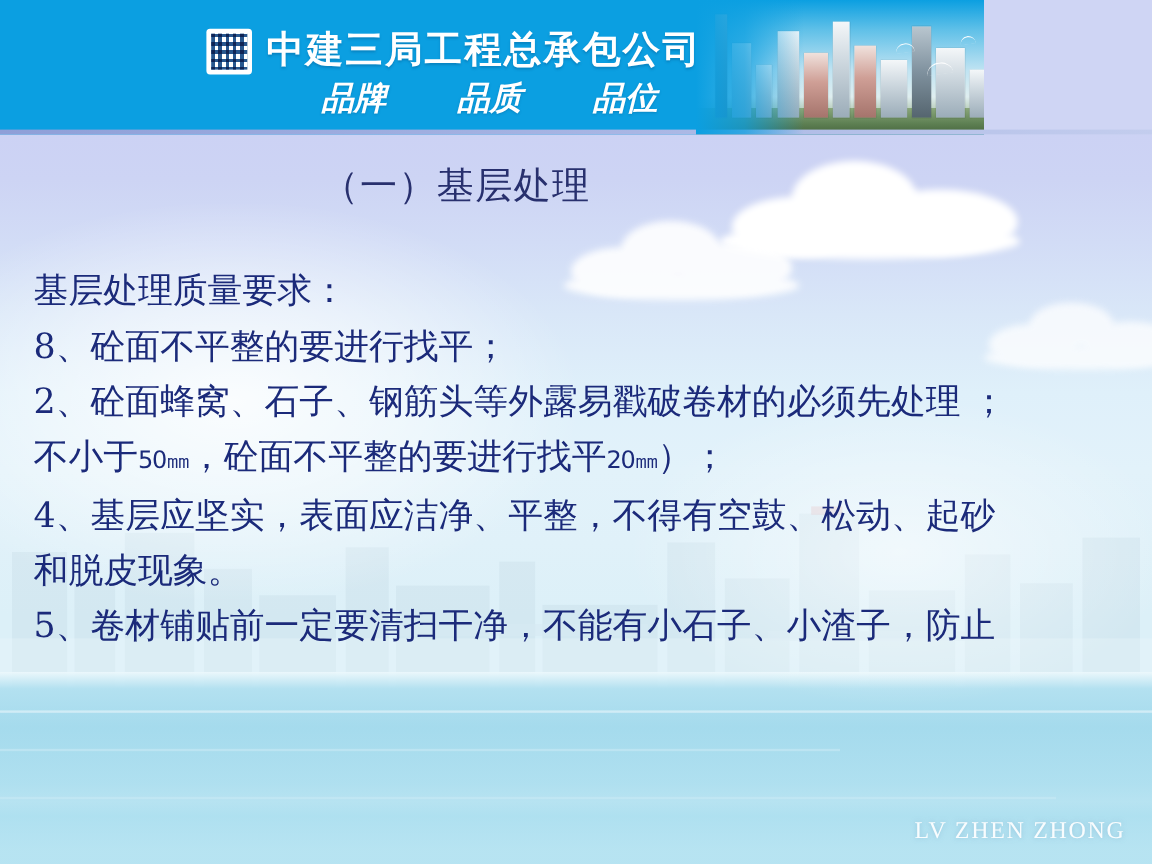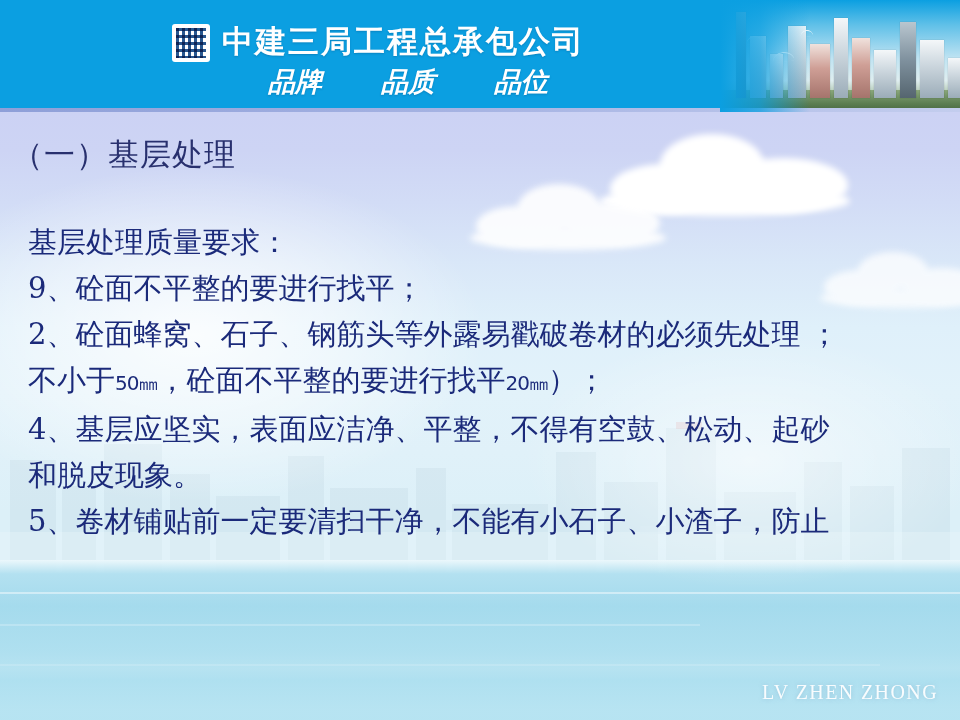--- a/index.html
+++ b/index.html
@@ -98,21 +98,21 @@
     position: absolute;
     border-radius: 50%;
     background: #ffffff;
     filter: blur(3px);
   }
 
   
   .header {
     position: absolute;
     left: 0; top: 0;
-    width: 960px; height: 112px;
+    width: 820px; height: 112px;
     background: #0b9fe1;
     overflow: hidden;
   }
   .header-photo {
     position: absolute;
     right: 0; top: 0;
     width: 240px; height: 112px;
     background: linear-gradient(to bottom, #0b9fe1 0%, #5fc0e8 22%, #bfe3f2 52%, #dfeef0 72%, #9fb898 88%, #6d8f64 100%);
     overflow: hidden;
   }
@@ -200,22 +200,23 @@
   }
 
   
   .content {
     position: absolute;
     left: 0; top: 112px;
     width: 960px; height: 608px;
   }
   .slide-title {
     position: absolute;
-    left: 12px; top: 22px;
+    left: 0; top: 22px;
     width: 760px;
+    text-align: center;
     font-size: 31px;
     color: #28306e;
     letter-spacing: 1px;
   }
   .body-text {
     position: absolute;
     left: 28px; top: 62px;
     width: 912px;
     font-size: 29px;
     line-height: 46px;
@@ -345,21 +346,21 @@
     </div>
   </div>
   <div class="header-rule"></div>
 
   <div class="content">
 
     <div class="slide-title">（一）基层处理</div>
 
     <div class="body-text">
       <p>基层处理质量要求：</p>
-      <p>9、砼面不平整的要进行找平；</p>
+      <p>8、砼面不平整的要进行找平；</p>
       <p>2、砼面蜂窝、石子、钢筋头等外露易戳破卷材的必须先处理 ；</p>
       <p><span>不小于</span><span class="mm">50㎜</span><span>，砼面不平整的要进行找平</span><span class="mm">20㎜</span><span>）；</span></p>
       <p>4、基层应坚实，表面应洁净、平整，不得有空鼓、松动、起砂</p>
       <p>和脱皮现象。</p>
       <p>5、卷材铺贴前一定要清扫干净，不能有小石子、小渣子，防止</p>
     </div>
 
     <div class="watermark">LV ZHEN ZHONG</div>
   </div>
 

